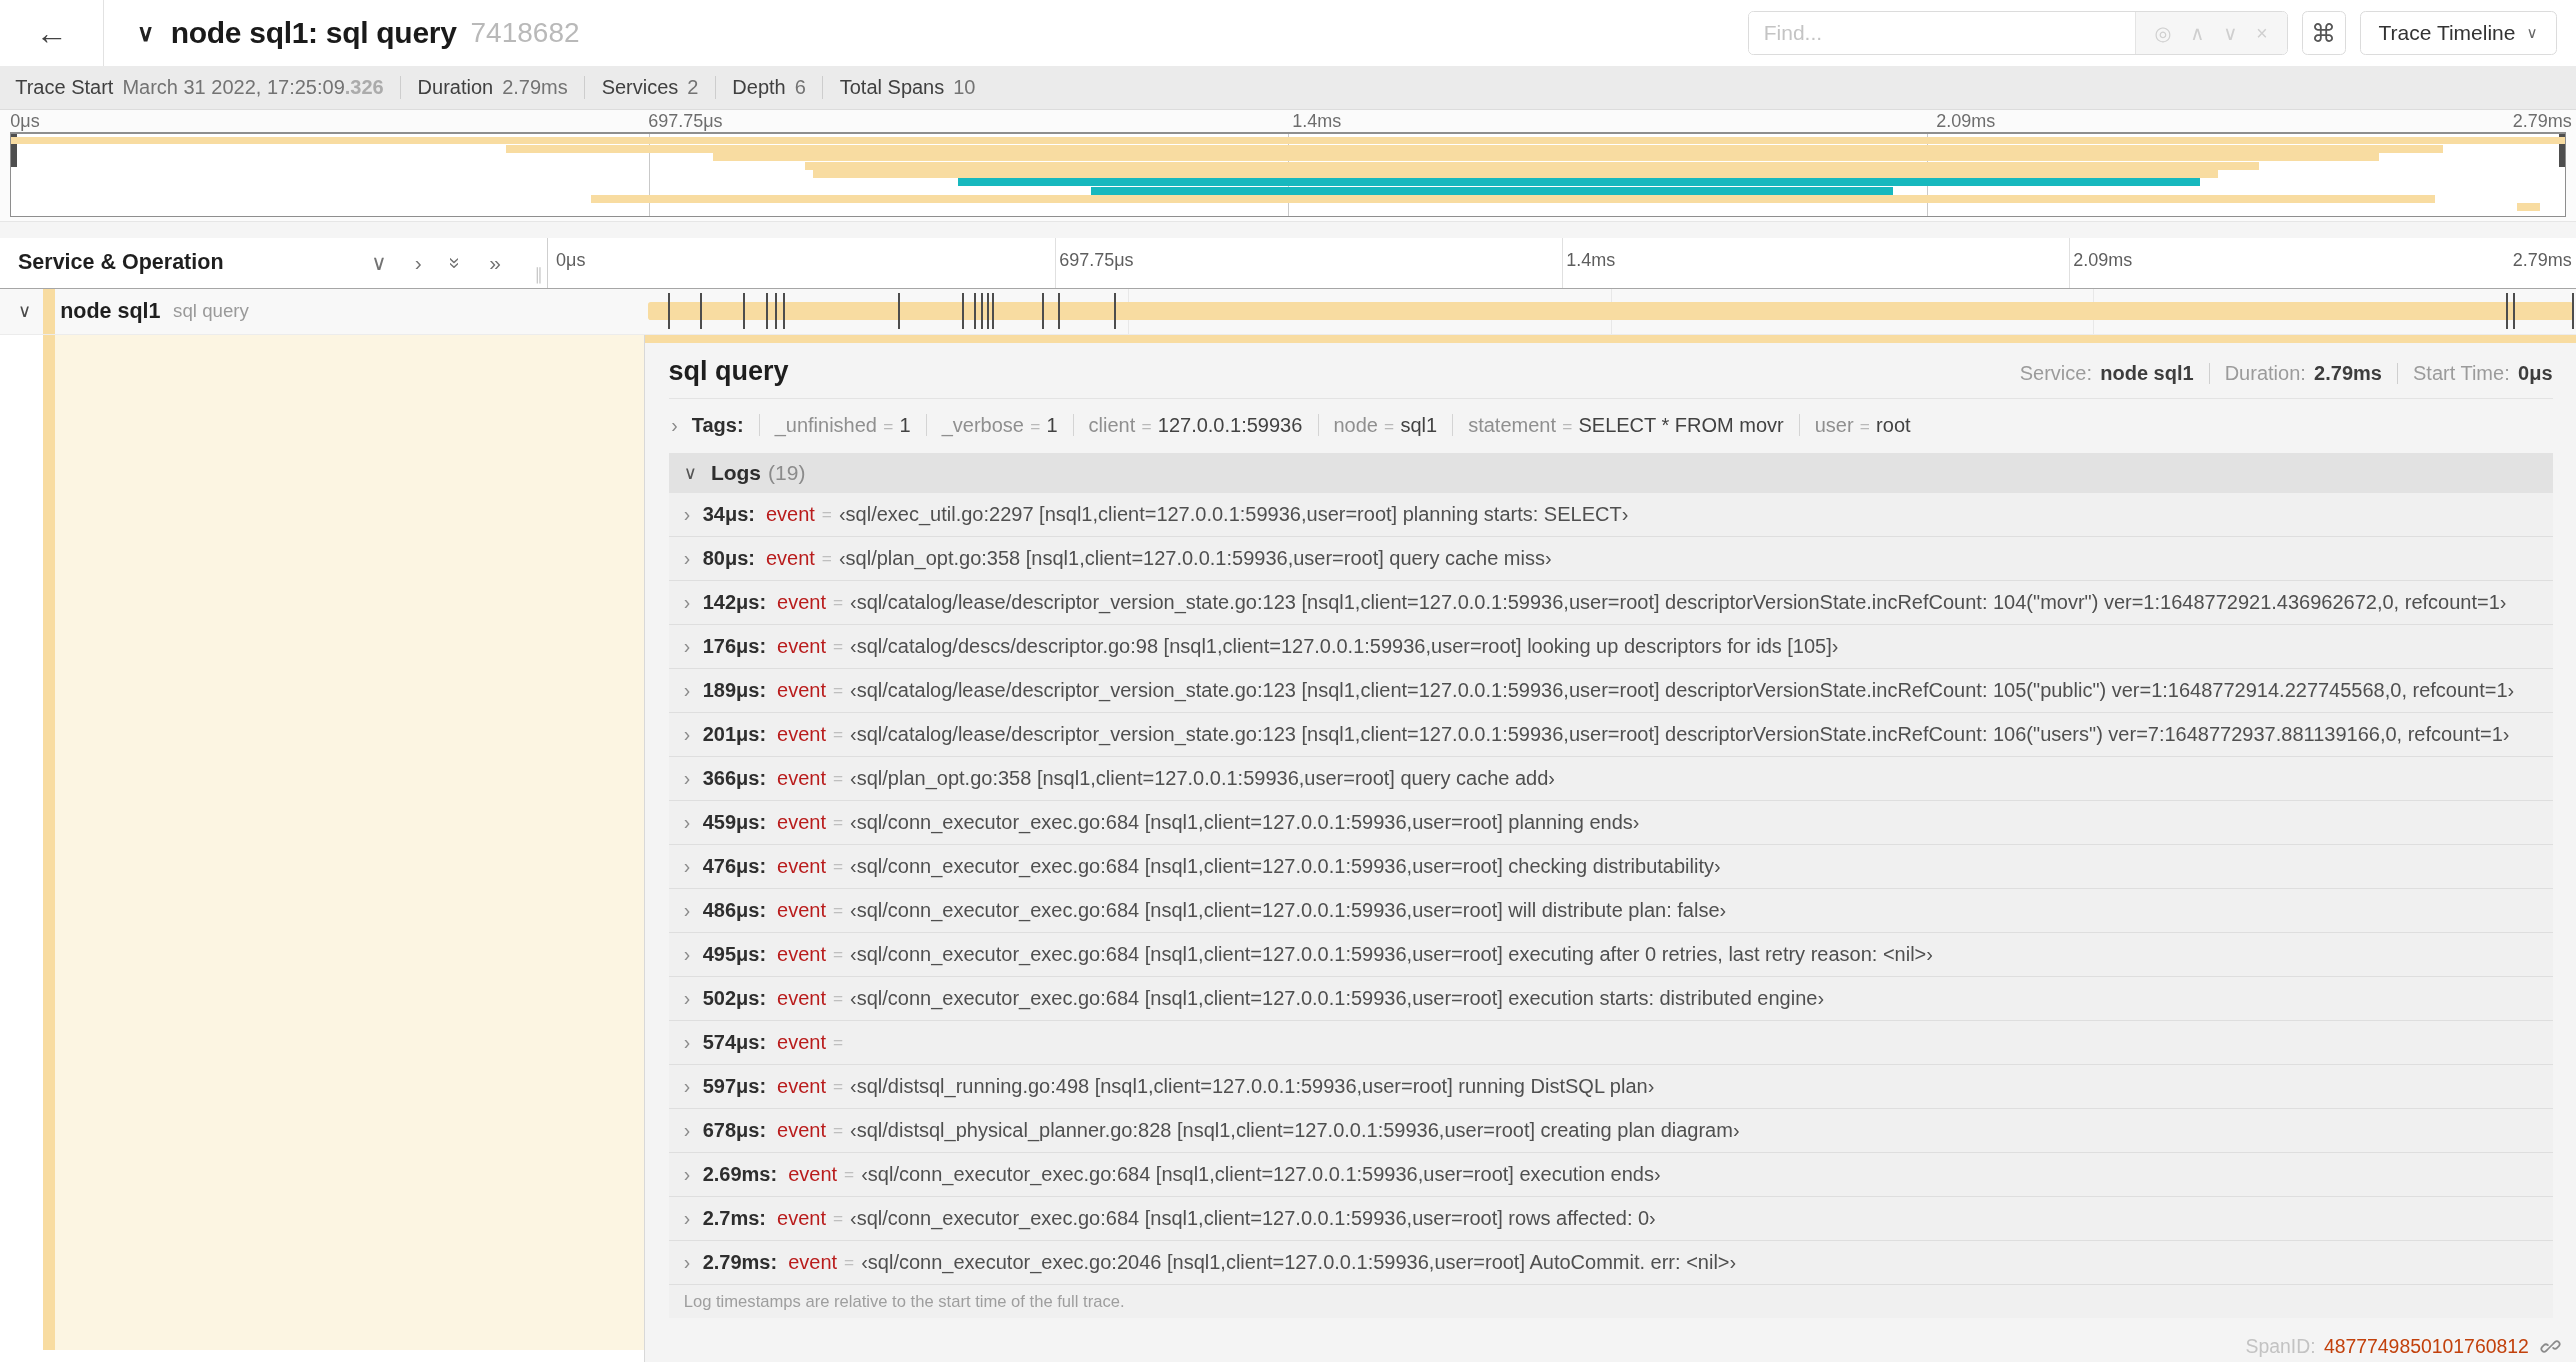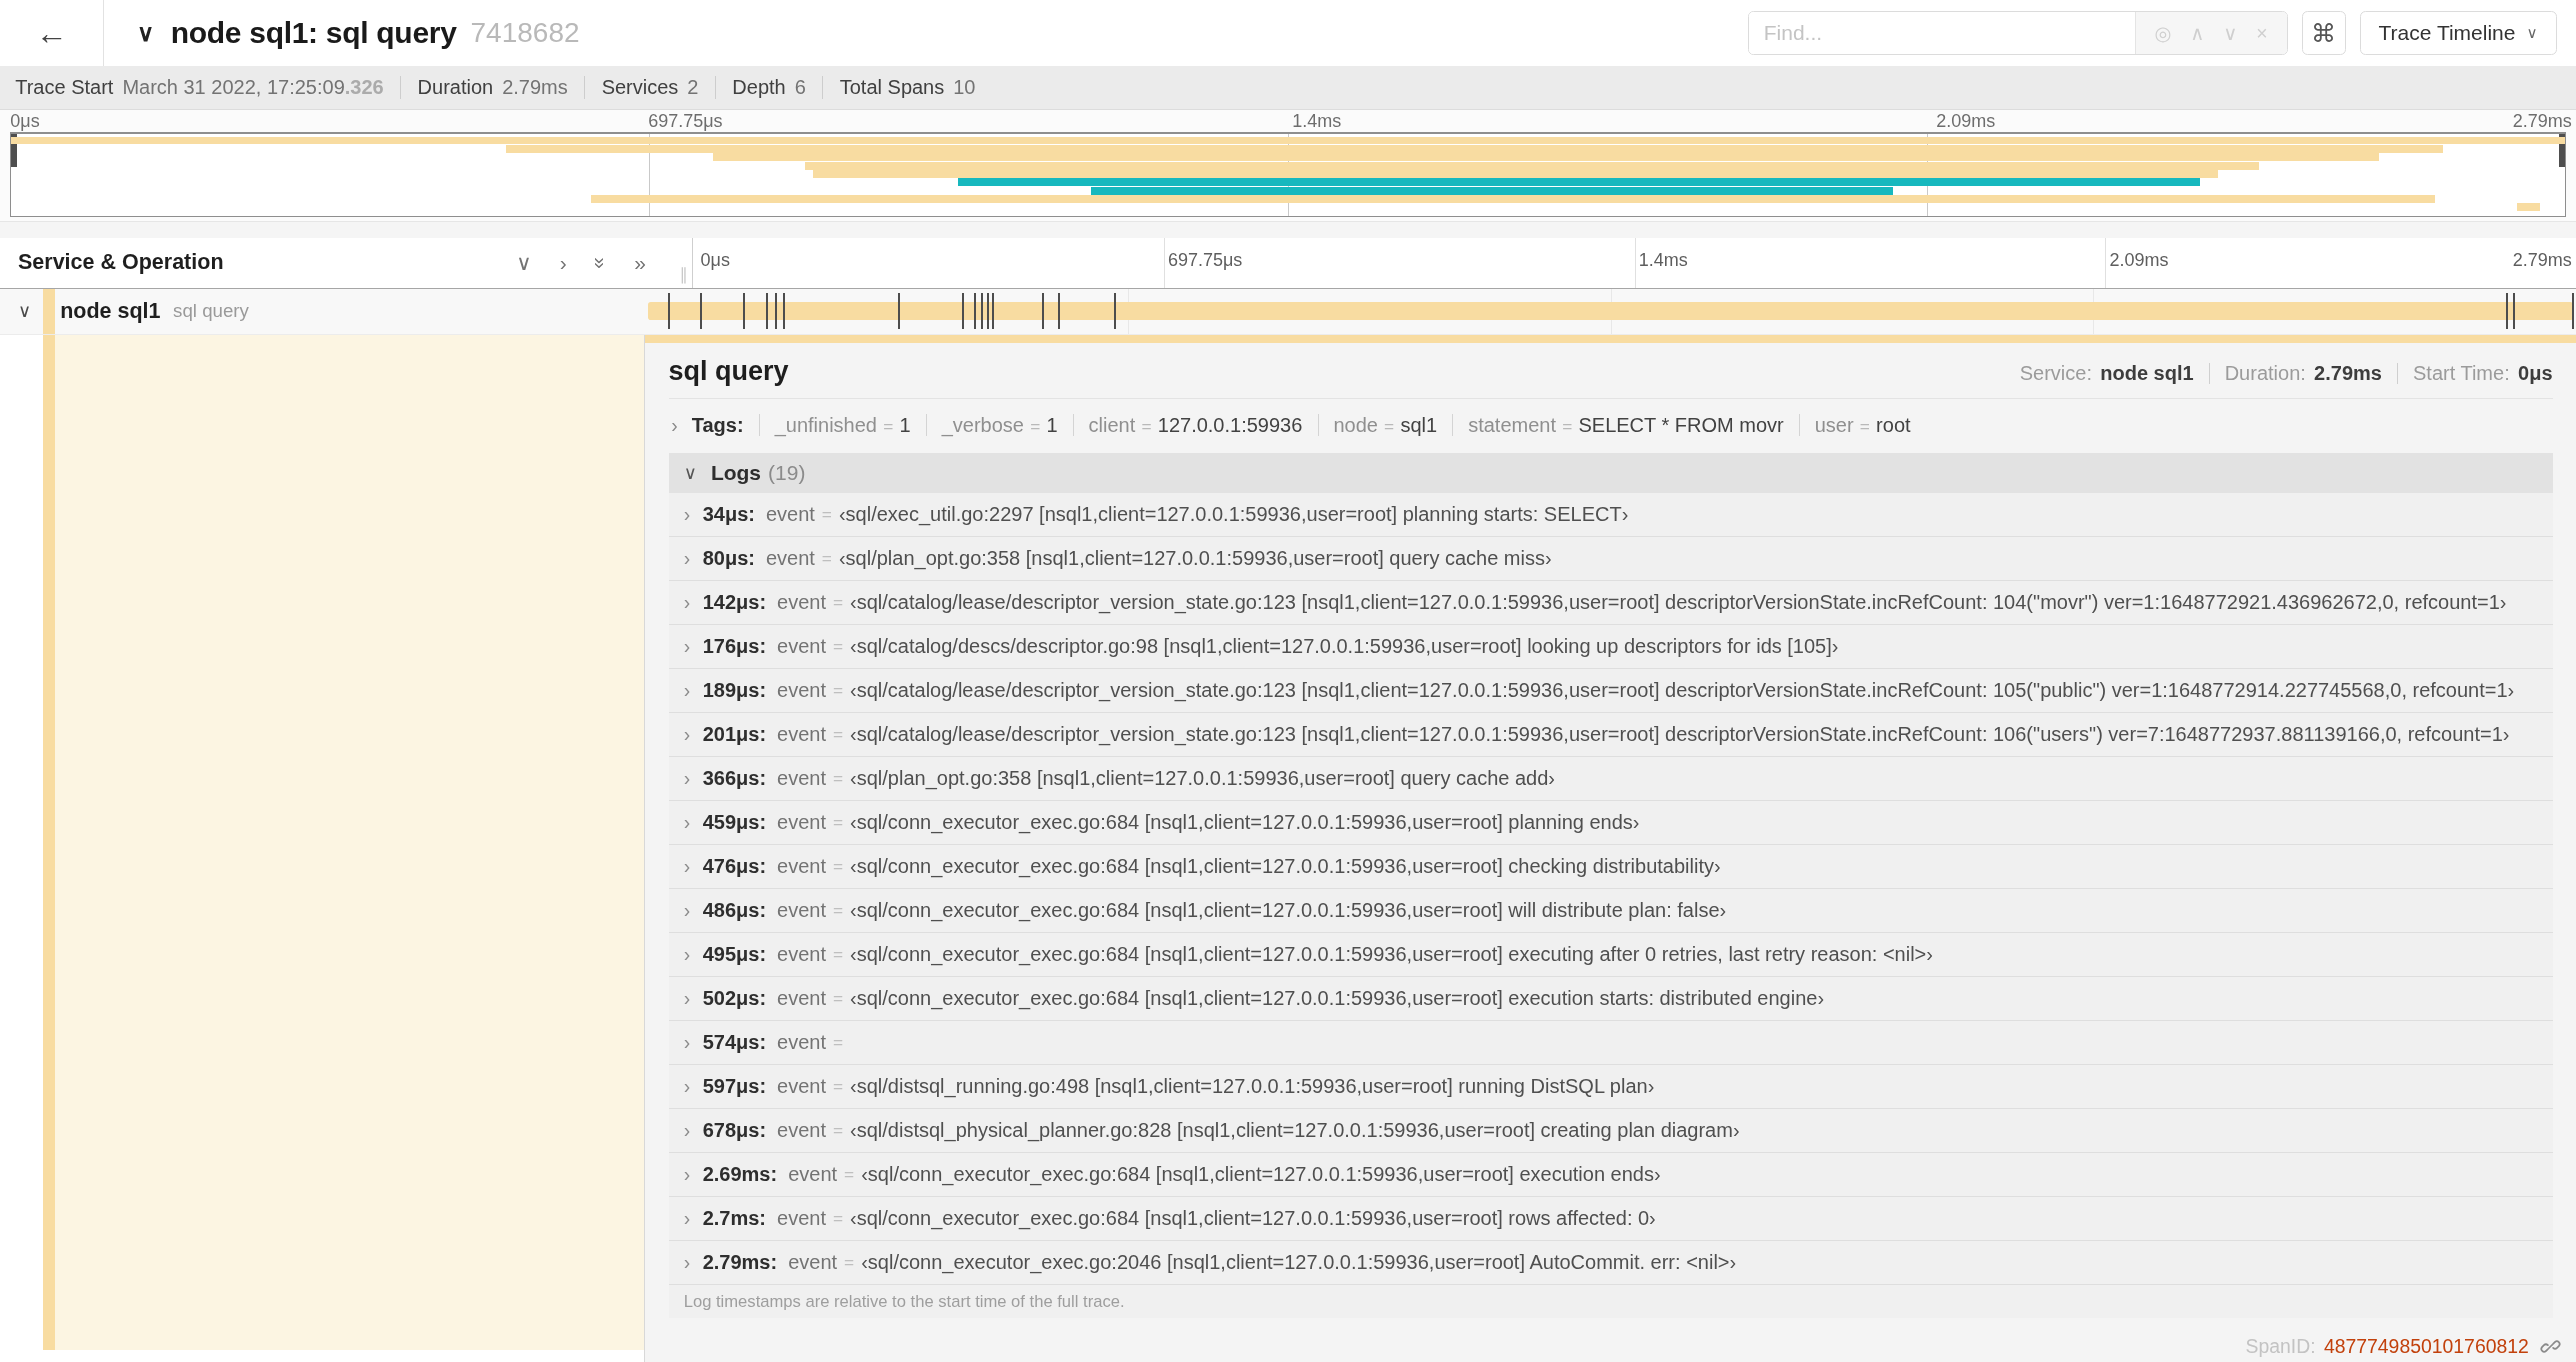--- a/index.html
+++ b/index.html
@@ -44,21 +44,21 @@
   .mm-canvas { position:absolute; left:9.7px; right:9.7px; top:22px; bottom:4.2px; background:#fff;
     border:0.7px solid #8e8e8e; border-top:2.1px solid #8e8e8e; }
   .gridline { position:absolute; top:0; bottom:0; width:0.7px; background:#c9c9c9; }
   .mm-bar { position:absolute; height:7.6px; }
   .scrubber { position:absolute; top:0; width:6.2px; height:33px; background:#4e4e4e; cursor:ew-resize; }
 
   .tl-gap { height:16.6px; background:#f5f5f5; border-top:0.7px solid #e6e6e6; }
 
   
   .tl-header { height:51px; display:flex; background:#fff; border-bottom:1.4px solid #a6a6a6; }
-  .tl-header-left { width:693px; display:flex; align-items:center; padding:0 18px; position:relative;
+  .tl-header-left { width:548px; display:flex; align-items:center; padding:0 18px; position:relative;
     border-right:0.7px solid #cfcfcf; }
   .tl-header-title { font-size:21.5px; font-weight:bold; color:#1f1f1f; }
   .tl-tools { margin-left:auto; display:flex; align-items:center; gap:28px; color:#737373; font-size:21px; margin-right:28px; }
   .tl-tools span { cursor:pointer; }
   .rot90 { display:inline-block; transform:rotate(90deg); }
   .grip { position:absolute; right:4.2px; bottom:2.8px; color:#c9c9c9; font-size:16.6px; cursor:col-resize; }
   .tl-ruler { flex:1; position:relative; font-size:18px; color:#5e5e5e; }
   .tl-ruler .gridline { background:#e0e0e0; }
   .tl-ruler .ruler-label { top:12.5px; }
 
@@ -103,21 +103,21 @@
   .logs-block { margin-top:16.6px; }
   .logs-header { height:40px; background:#e2e2e2; display:flex; align-items:center; padding-left:15.2px;
     font-size:21px; cursor:pointer; }
   .logs-chevron { color:#555; font-size:18px; }
   .logs-title { font-weight:bold; color:#2e2e2e; margin-left:14px; }
   .logs-count { color:#8b8b8b; margin-left:7px; }
   .log-row { height:44px; display:flex; align-items:center; padding-left:15.2px; background:#f0f0f0;
     border-bottom:0.7px solid #dedede; font-size:20px; white-space:nowrap; overflow:hidden; cursor:pointer; }
   .log-row .chev { color:#8a8a8a; font-size:19.4px; }
   .log-row .t { font-weight:bold; color:#2e2e2e; margin-left:12.5px; }
-  .log-row .f { color:#737373; margin-left:11px; }
+  .log-row .f { color:#b91c1c; margin-left:11px; }
   .log-row .eq { color:#bfbfbf; margin:0 7px; font-size:17.3px; }
   .log-row .v { color:#4f4f4f; }
   .logs-footer { height:33px; display:flex; align-items:center; padding-left:15.2px; font-size:16.6px; color:#9e9e9e;
     background:#f0f0f0; }
 
   .spanid-row { position:absolute; right:15.2px; bottom:8.3px; display:flex; align-items:center; font-size:19.4px;margin-left:28px; }
   .spanid-row .lbl { color:#c3c3c3; }
   .spanid-row .val { color:#c2410c; margin-left:8.3px; }
   .link-icon { margin-left:11px; cursor:pointer; display:inline-flex; }
 </style>

